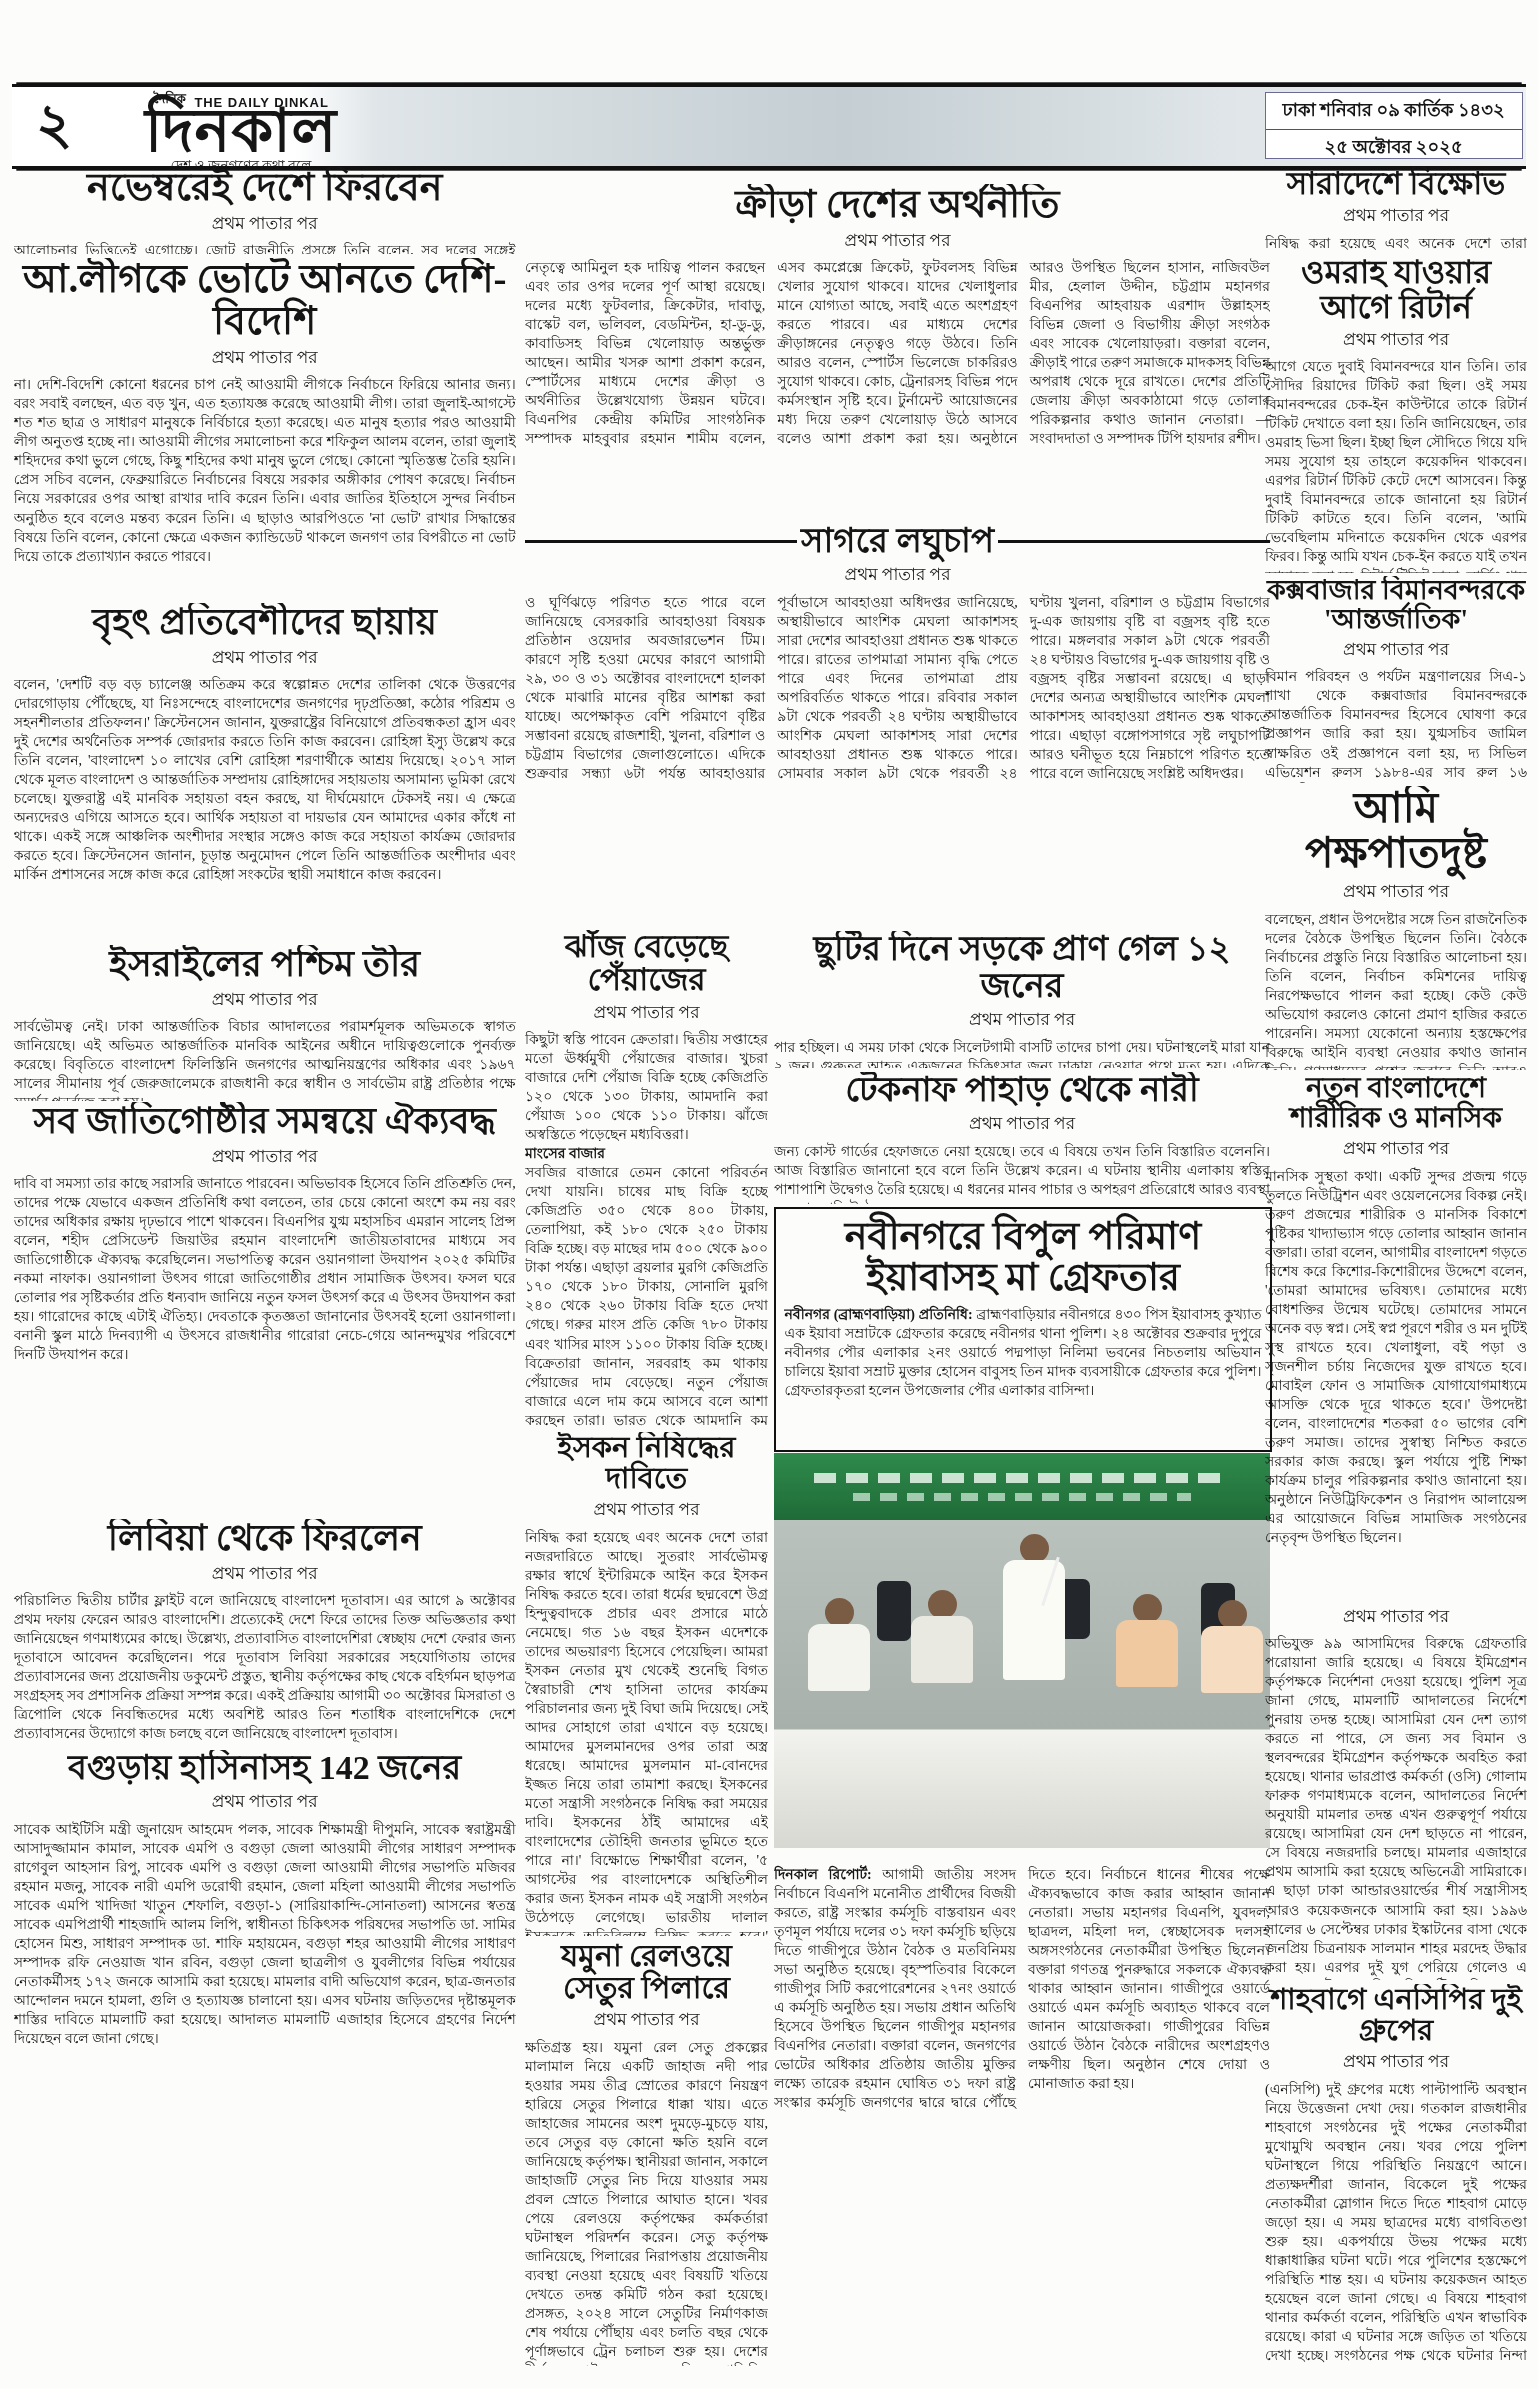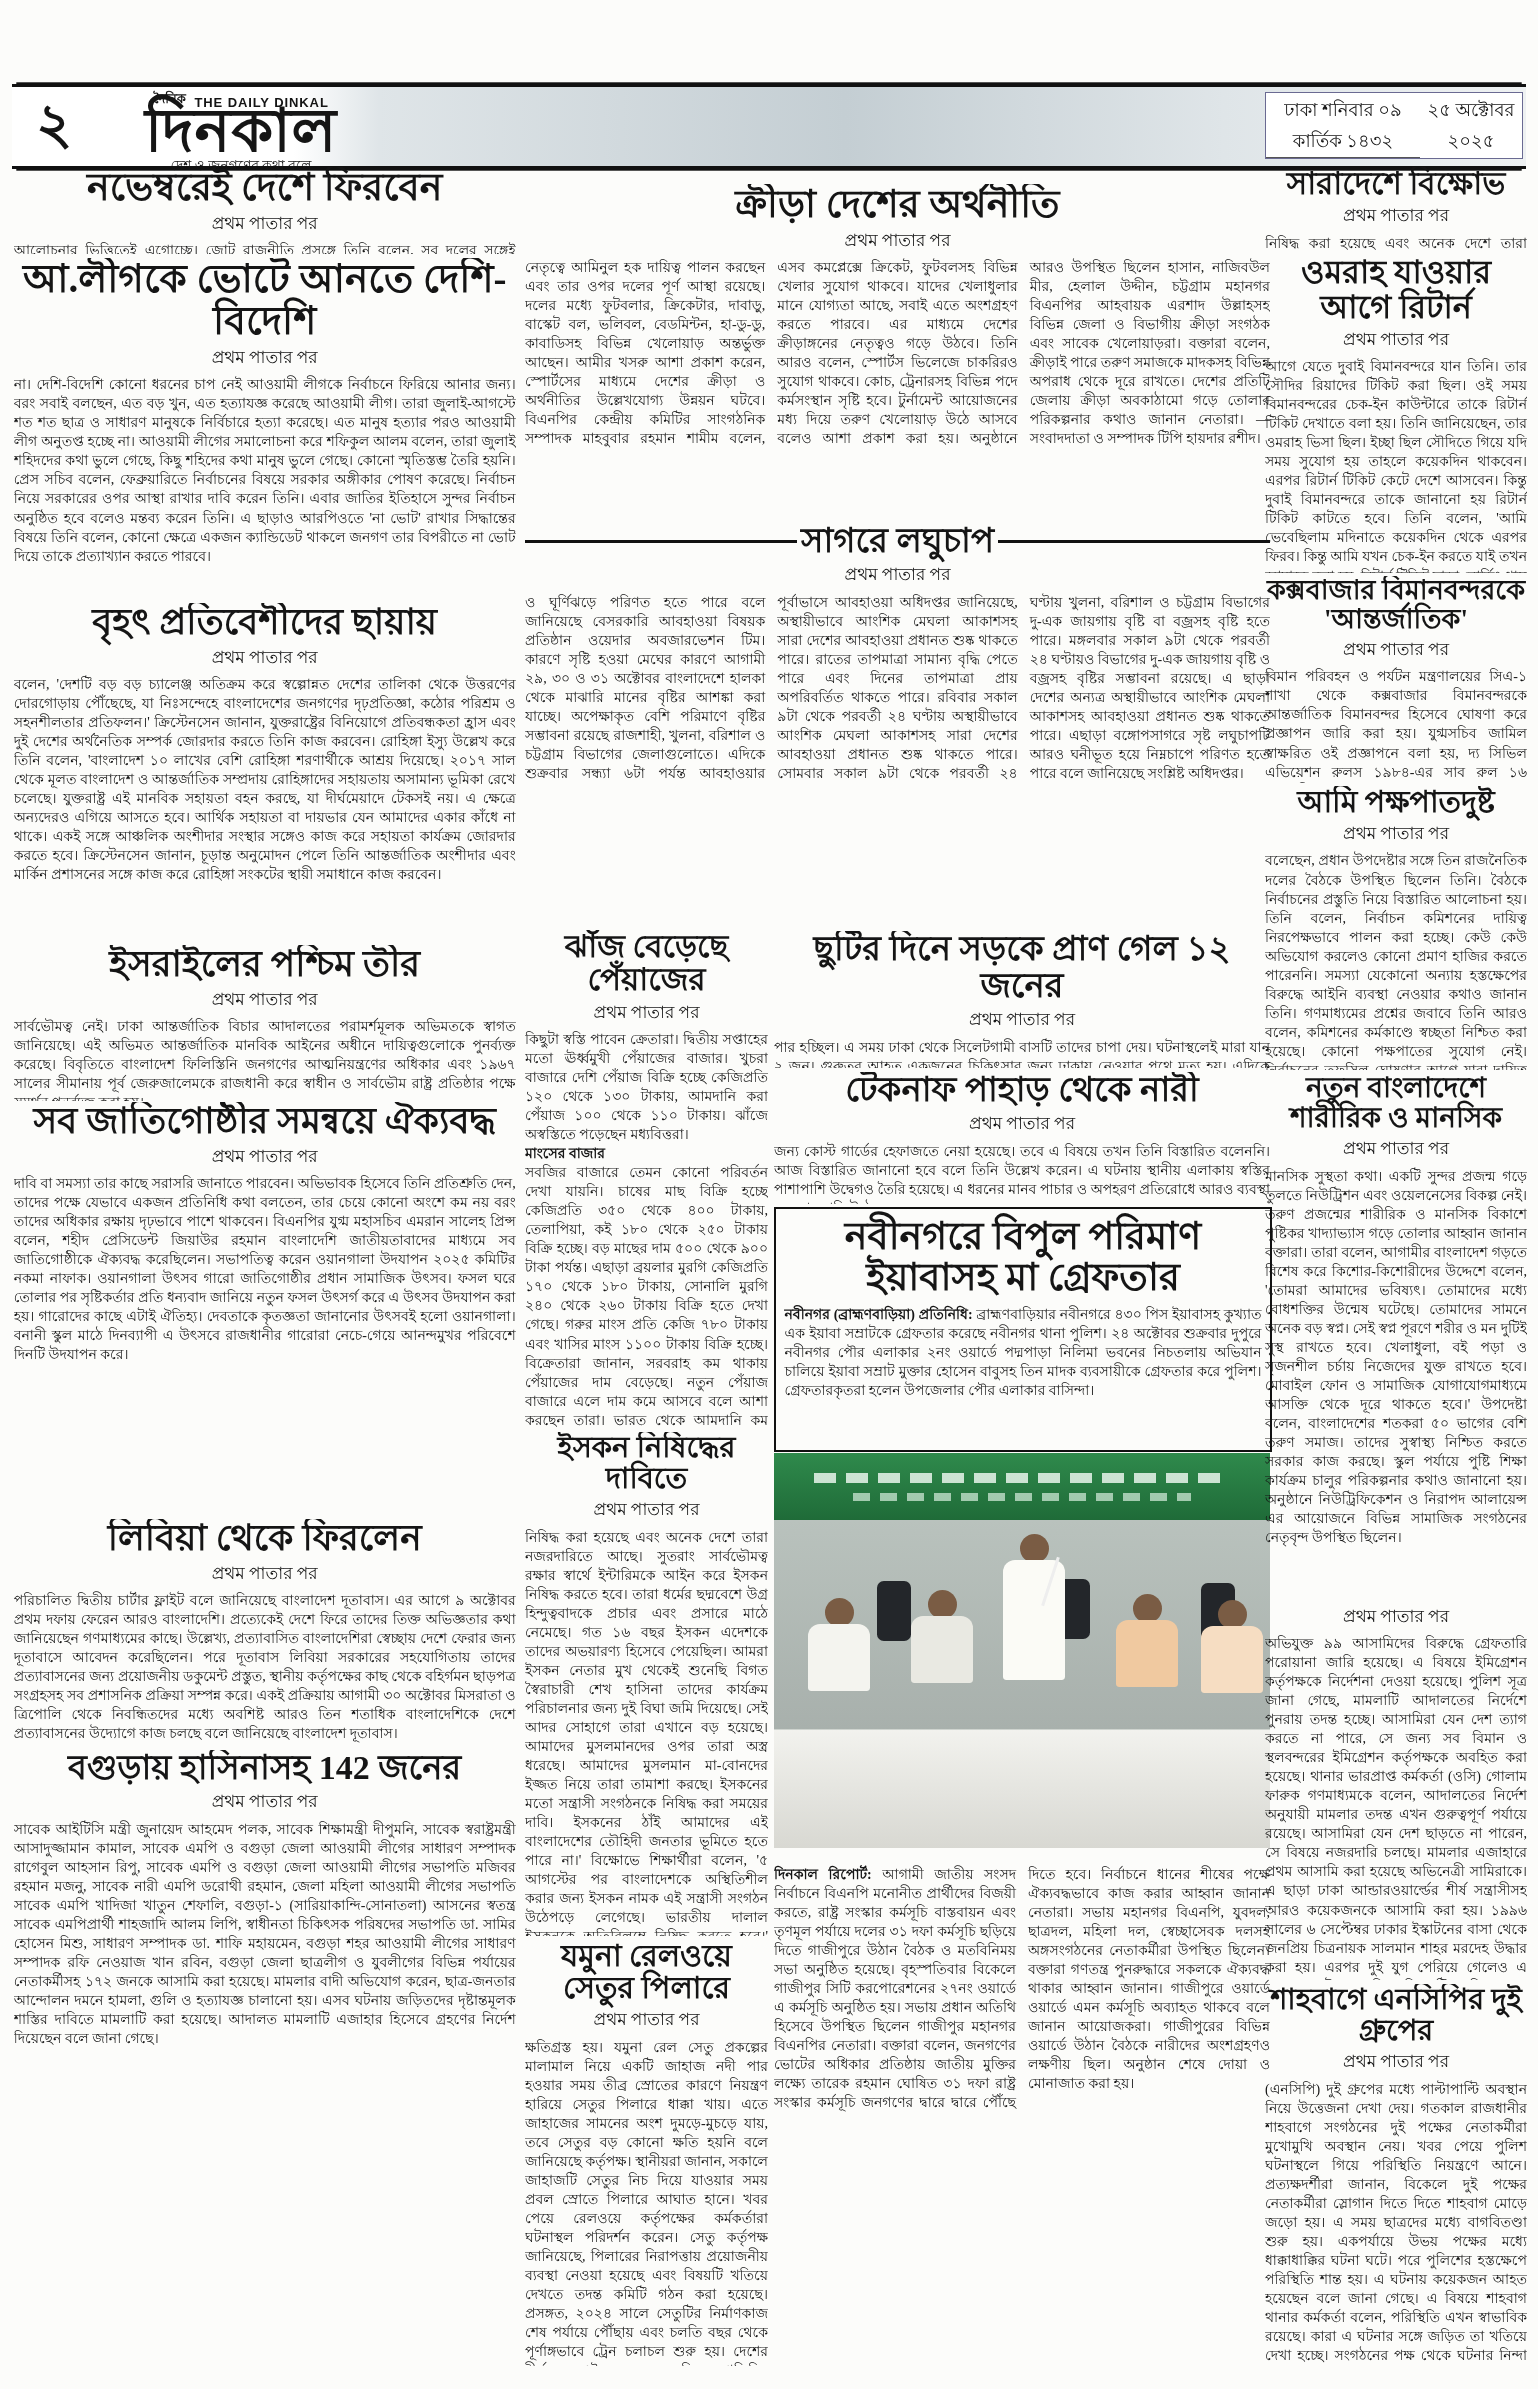--- a/index.html
+++ b/index.html
@@ -16,21 +16,21 @@
        background:linear-gradient(90deg,#ffffff 0 282px,#dfe5e8 367px,#c4ced3 55%,#dfe5e8 80%,#eef1f2 100%);}
   .pageno{position:absolute;left:24px;top:3.4px;font-size:56px;font-weight:bold;line-height:68px;}
   .mast{position:absolute;left:101px;top:1.7px;width:256px;text-align:center;}
   .mast .small-row{display:flex;align-items:flex-end;justify-content:center;gap:8.5px;}
   .mast .daily{font-size:13px;font-weight:bold;}
   .mast .eng{font-size:13px;font-weight:bold;letter-spacing:0.9px;font-family:"Liberation Sans",sans-serif;}
   .mast .bng{font-size:60px;font-weight:bold;line-height:43px;letter-spacing:0.9px;}
   .mast .tag{font-size:13.7px;margin-top:1.7px;}
   .datebox{position:absolute;right:3.4px;top:5.1px;width:256px;height:65px;
            border:1.7px solid #6a6a92;background:#fff;text-align:center;
-           display:flex;justify-content:center;}
+           display:flex;flex-direction:column;font-weight:bold;}
   .datebox .d1{font-size:18px;border-bottom:1.3px solid #555;padding:2.6px 6.8px;}
   .datebox .d2{font-size:18px;padding:2.6px 6.8px;}
   
   .art{position:absolute;overflow:hidden;}
   .hl{font-weight:bold;text-align:center;line-height:1.08;white-space:pre-line;}
   .mk{text-align:center;font-size:17px;margin:1.7px 0 3.4px;}
   .bd{font-size:14px;line-height:1.36;text-align:justify;}
   .bd .byline{font-weight:bold;}
   .cols2{column-count:2;column-gap:12px;}
   .cols3{column-count:3;column-gap:12px;}
@@ -228,21 +228,21 @@
     <div class="bd">আগে যেতে দুবাই বিমানবন্দরে যান তিনি। তার সৌদির রিয়াদের টিকিট করা ছিল। ওই সময় বিমানবন্দরের চেক-ইন কাউন্টারে তাকে রিটার্ন টিকিট দেখাতে বলা হয়। তিনি জানিয়েছেন, তার ওমরাহ ভিসা ছিল। ইচ্ছা ছিল সৌদিতে গিয়ে যদি সময় সুযোগ হয় তাহলে কয়েকদিন থাকবেন। এরপর রিটার্ন টিকিট কেটে দেশে আসবেন। কিন্তু দুবাই বিমানবন্দরে তাকে জানানো হয় রিটার্ন টিকিট কাটতে হবে। তিনি বলেন, 'আমি ভেবেছিলাম মদিনাতে কয়েকদিন থেকে এরপর ফিরব। কিন্তু আমি যখন চেক-ইন করতে যাই তখন আমাকে বলা হয়, রিটার্ন টিকিট ছাড়া বোর্ডিং পাস দেওয়া যাবে না। পরে বাধ্য হয়ে আমার সঙ্গে থাকা অর্থ ভেঙে টিকিট কেটে বোর্ডিং নিতে হয়।' এরপর ভিন্ন এক যাত্রী জানান, ওমরাহ যাত্রীদের ক্ষেত্রে প্রতিটি এয়ারলাইন্সে এখন থেকে রিটার্ন টিকিটি বাধ্যতামূলক করা হয়েছে। সূত্র:</div>
   </div>
 
   <div class="art" style="left:1265px;top:576px;width:262px;height:207px">
     <div class="hl" style="font-size:27px">কক্সবাজার বিমানবন্দরকে 'আন্তর্জাতিক'</div>
     <div class="mk">প্রথম পাতার পর</div>
     <div class="bd">বিমান পরিবহন ও পর্যটন মন্ত্রণালয়ের সিএ-১ শাখা থেকে কক্সবাজার বিমানবন্দরকে আন্তর্জাতিক বিমানবন্দর হিসেবে ঘোষণা করে প্রজ্ঞাপন জারি করা হয়। যুগ্মসচিব জামিল স্বাক্ষরিত ওই প্রজ্ঞাপনে বলা হয়, দ্য সিভিল এভিয়েশন রুলস ১৯৮৪-এর সাব রুল ১৬ অনুযায়ী সরকার কক্সবাজার বিমানবন্দরকে 'কক্সবাজার আন্তর্জাতিক বিমানবন্দর' হিসেবে ঘোষণা করেছে। জনস্বার্থে জারি করা এ আদেশ অবিলম্বে কার্যকর হবে বলেও প্রজ্ঞাপনে বলা হয়। এর আগে গত ২ অক্টোবর থেকে কক্সবাজার বিমানবন্দর দিয়ে আন্তর্জাতিক ফ্লাইট পরিচালনার বিষয়ে দেশি ও বিদেশি এয়ারলাইন্সগুলোকে চিঠি পাঠানো হয়েছিল বলে জানা গেছে।</div>
   </div>
 
   <div class="art" style="left:1265px;top:786px;width:262px;height:284px">
-    <div class="hl" style="font-size:30px">আমি পক্ষপাতদুষ্ট</div>
+    <div class="hl" style="font-size:42px">আমি পক্ষপাতদুষ্ট</div>
     <div class="mk">প্রথম পাতার পর</div>
     <div class="bd">বলেছেন, প্রধান উপদেষ্টার সঙ্গে তিন রাজনৈতিক দলের বৈঠকে উপস্থিত ছিলেন তিনি। বৈঠকে নির্বাচনের প্রস্তুতি নিয়ে বিস্তারিত আলোচনা হয়। তিনি বলেন, নির্বাচন কমিশনের দায়িত্ব নিরপেক্ষভাবে পালন করা হচ্ছে। কেউ কেউ অভিযোগ করলেও কোনো প্রমাণ হাজির করতে পারেননি। সমস্যা যেকোনো অন্যায় হস্তক্ষেপের বিরুদ্ধে আইনি ব্যবস্থা নেওয়ার কথাও জানান তিনি। গণমাধ্যমের প্রশ্নের জবাবে তিনি আরও বলেন, কমিশনের কর্মকাণ্ডে স্বচ্ছতা নিশ্চিত করা হয়েছে। কোনো পক্ষপাতের সুযোগ নেই। নির্বাচনের তফসিল ঘোষণার আগে যারা দায়িত্ব থেকে পদত্যাগ করবেন তাদের ক্ষেত্রে এই বিধান প্রযোজ্য হবে বলেও উল্লেখ করেন তিনি।</div>
   </div>
 
   <div class="art" style="left:1265px;top:1073px;width:262px;height:525px">
     <div class="hl" style="font-size:28px">নতুন বাংলাদেশে শারীরিক ও মানসিক</div>
     <div class="mk">প্রথম পাতার পর</div>
     <div class="bd">মানসিক সুস্থতা কথা। একটি সুন্দর প্রজন্ম গড়ে তুলতে নিউট্রিশন এবং ওয়েলনেসের বিকল্প নেই। তরুণ প্রজন্মের শারীরিক ও মানসিক বিকাশে পুষ্টিকর খাদ্যাভ্যাস গড়ে তোলার আহ্বান জানান বক্তারা। তারা বলেন, আগামীর বাংলাদেশ গড়তে বিশেষ করে কিশোর-কিশোরীদের উদ্দেশে বলেন, 'তোমরা আমাদের ভবিষ্যৎ। তোমাদের মধ্যে বোধশক্তির উন্মেষ ঘটেছে। তোমাদের সামনে অনেক বড় স্বপ্ন। সেই স্বপ্ন পূরণে শরীর ও মন দুটিই সুস্থ রাখতে হবে। খেলাধুলা, বই পড়া ও সৃজনশীল চর্চায় নিজেদের যুক্ত রাখতে হবে। মোবাইল ফোন ও সামাজিক যোগাযোগমাধ্যমে আসক্তি থেকে দূরে থাকতে হবে।' উপদেষ্টা বলেন, বাংলাদেশের শতকরা ৫০ ভাগের বেশি তরুণ সমাজ। তাদের সুস্বাস্থ্য নিশ্চিত করতে সরকার কাজ করছে। স্কুল পর্যায়ে পুষ্টি শিক্ষা কার্যক্রম চালুর পরিকল্পনার কথাও জানানো হয়। অনুষ্ঠানে নিউট্রিফিকেশন ও নিরাপদ আলায়েন্স এর আয়োজনে বিভিন্ন সামাজিক সংগঠনের নেতৃবৃন্দ উপস্থিত ছিলেন।</div>
   </div>
 

